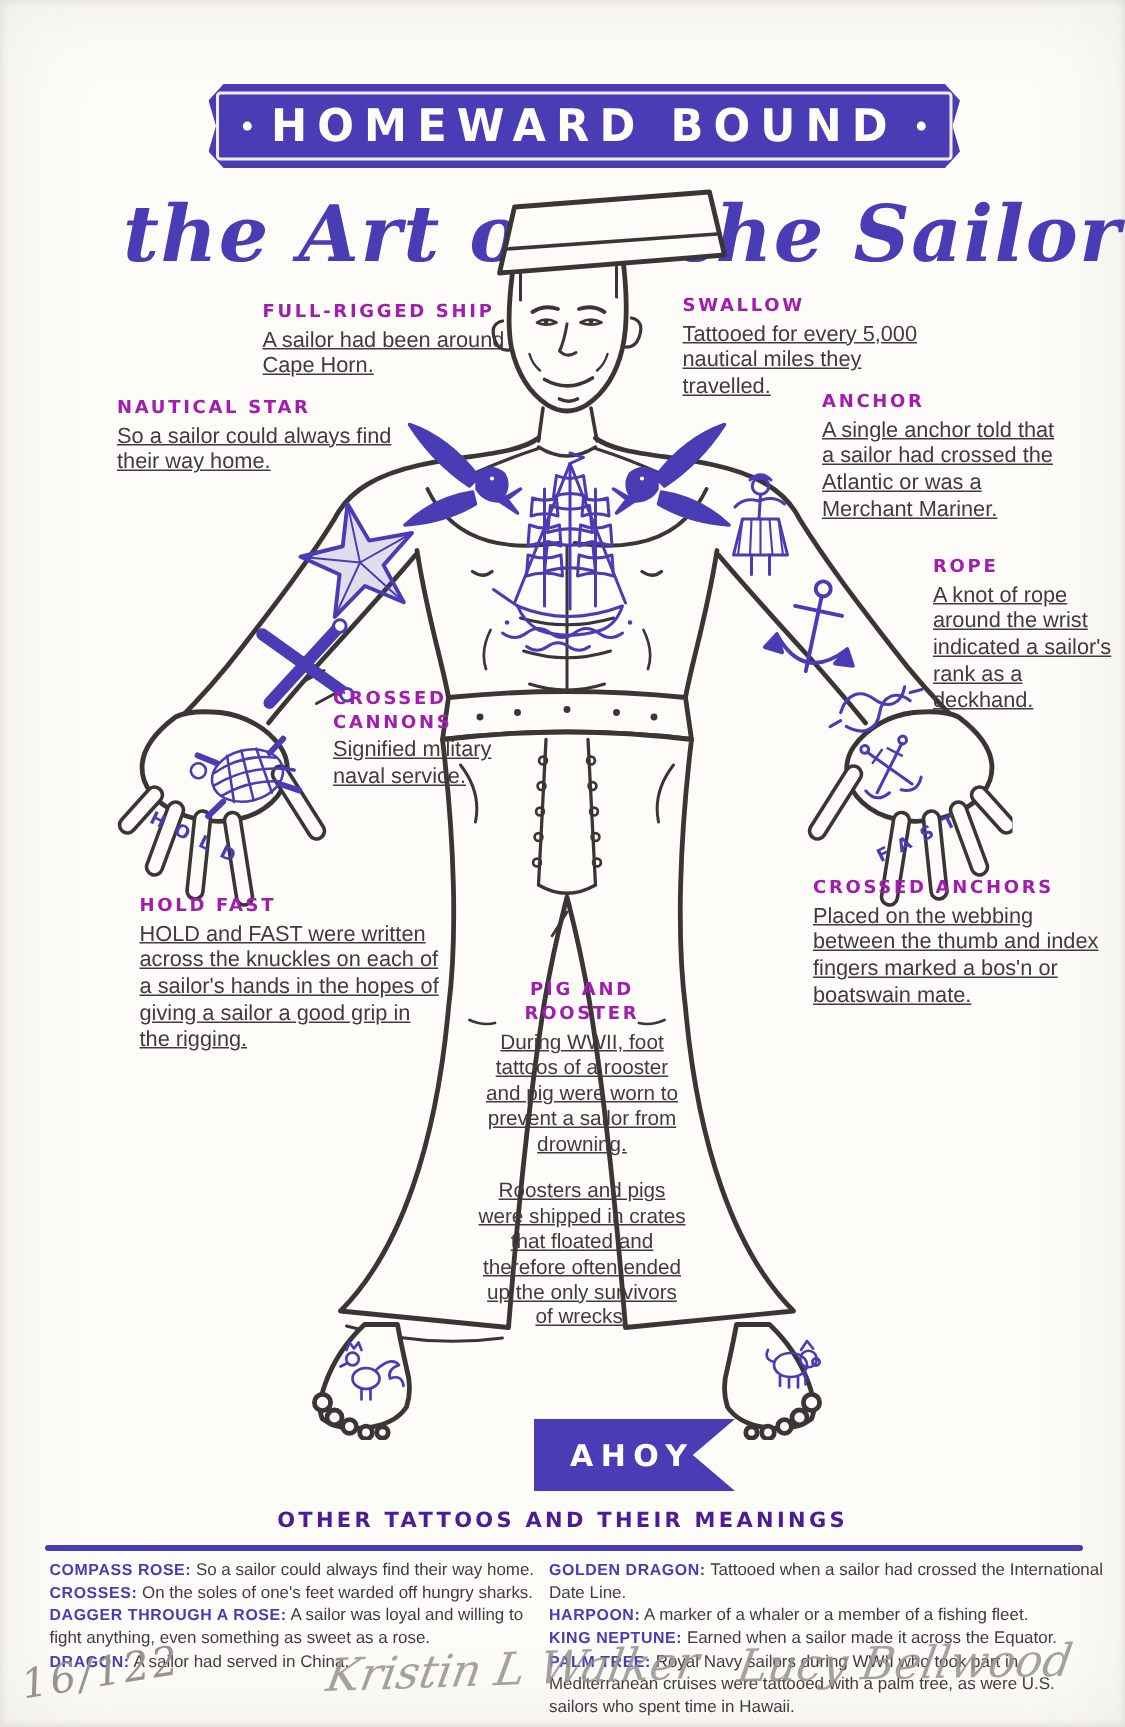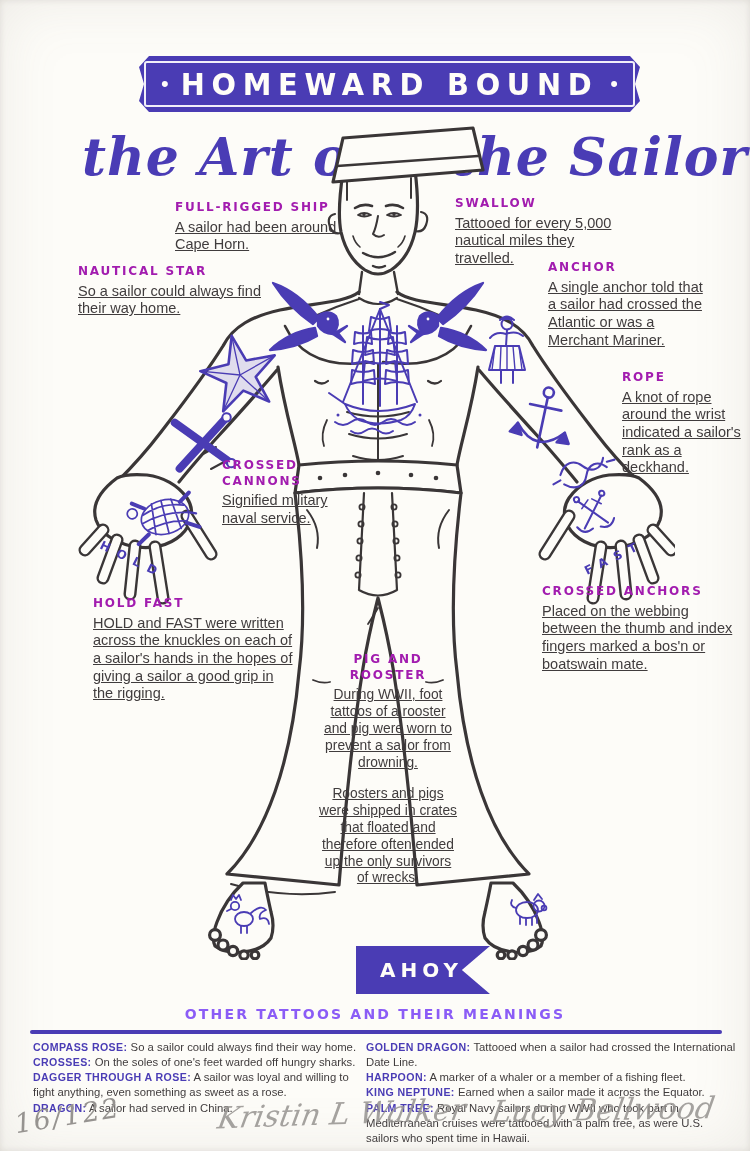--- a/index.html
+++ b/index.html
@@ -60,21 +60,21 @@
     clip-path:polygon(0 0,100% 0,79% 50%,100% 100%,0 100%);
     display:flex;align-items:center;z-index:3;margin-left:12px;
   }
   .ahoy span{
     color:#fffdf8;font-family:"DejaVu Sans",sans-serif;font-weight:bold;
     font-size:20px;letter-spacing:5px;margin-left:24px;
   }
   
   .other-heading{
     position:absolute;left:0;top:1006px;width:750px;text-align:center;
-    color:#8b5cf6;font-family:"DejaVu Sans",sans-serif;font-weight:bold;
+    color:#4c1d95;font-family:"DejaVu Sans",sans-serif;font-weight:bold;
     font-size:14px;letter-spacing:2.2px;z-index:3;
   }
   .rule{position:absolute;left:30px;top:1030px;width:692px;height:4px;background:#4a3cb4;border-radius:2px;z-index:3;}
   .gloss{position:absolute;top:1040px;z-index:3;font-size:11.3px;line-height:1.34;color:#403c3d;}
   .gloss-left{left:33px;width:328px;}
   .gloss-right{left:366px;width:372px;}
   .gloss .term{color:#4a3cb5;font-family:Liberation Sans, sans-serif;font-weight:bold;font-size:10.6px;letter-spacing:.4px;}
   
   .pencil{position:absolute;color:#969390;font-family:"DejaVu Serif",serif;z-index:3;}
   .edition{left:14px;top:1100px;font-size:27px;font-style:italic;transform:rotate(-9deg);letter-spacing:2px;}

